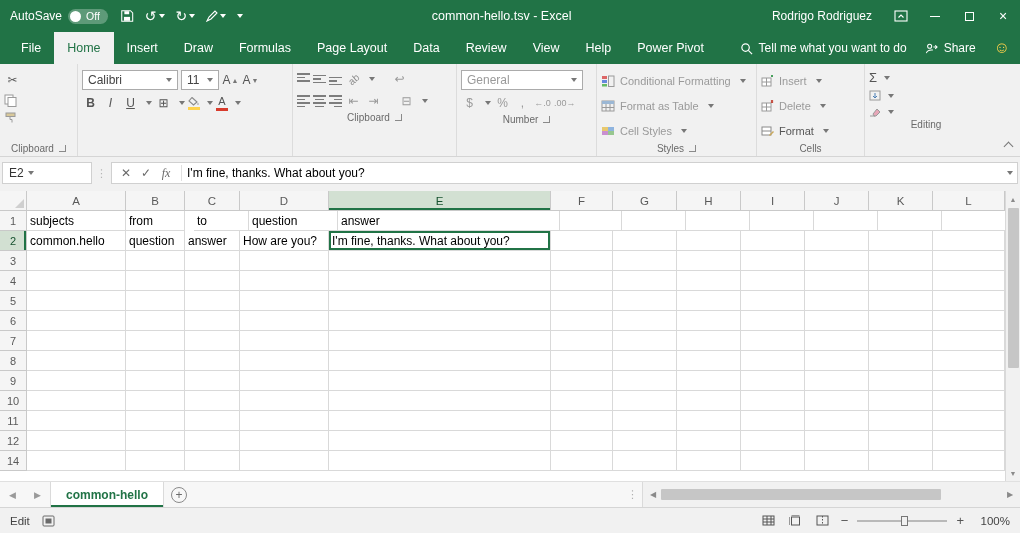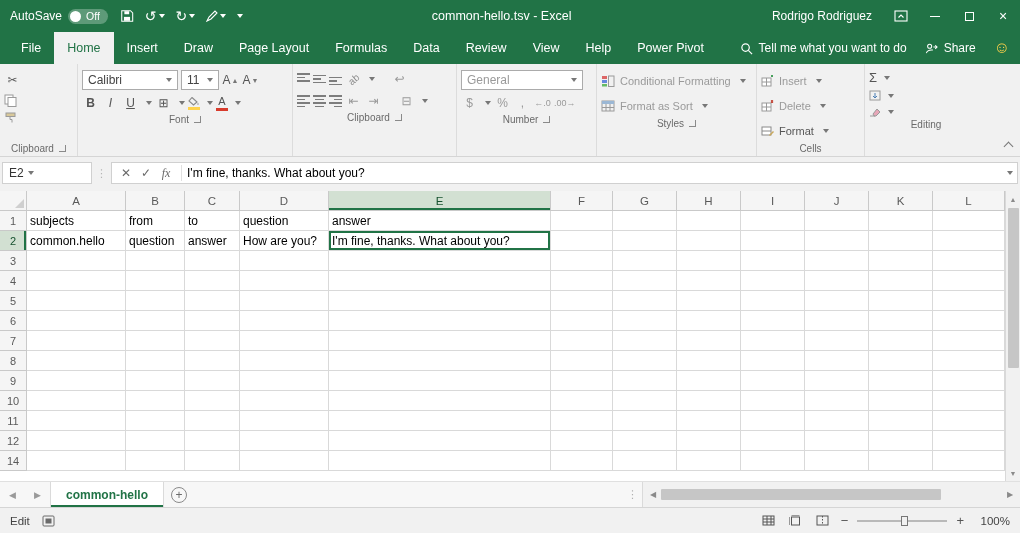--- a/index.html
+++ b/index.html
@@ -175,22 +175,22 @@
         </span>
     </div>
   </div>
 
   <div class="tabrow">
     <div class="tabs">
         <div class="rtab">File</div>
         <div class="rtab active">Home</div>
         <div class="rtab">Insert</div>
         <div class="rtab">Draw</div>
+        <div class="rtab">Formulas</div>
         <div class="rtab">Page Layout</div>
-        <div class="rtab">Formulas</div>
         <div class="rtab">Data</div>
         <div class="rtab">Review</div>
         <div class="rtab">View</div>
         <div class="rtab">Help</div>
         <div class="rtab">Power Pivot</div>
       </div>
     <div class="tabrow-right">
       <span class="tellme">
         <svg width="13" height="13" viewBox="0 0 14 14">
             <circle cx="6" cy="6" r="4" fill="none" stroke="#fff" stroke-width="1.3"></circle>
@@ -261,24 +261,20 @@
             <span class="cbar" style="background:#ffd24c"></span>
           </span>
           <span class="cv"></span>
           <span class="colorbtn">
             <span style="font-size:11px;color:#555;line-height:1">A</span>
             <span class="cbar" style="background:#d83b2c"></span>
           </span>
           <span class="cv"></span>
         </div>
       </div>
-      <div class="rglabel">
-          <span>Font</span>
-          <span class="launcher"></span>
-        </div>
     </div>
 
     <div class="rgroup" style="width:164px">
       <div class="rows2">
         <div class="rrow">
           <span class="al-icon al-left va">
               <i></i>
               <i></i>
               <i></i>
             </span>
@@ -365,21 +361,31 @@
             <span class="cv"></span>
         </div>
         <div class="style-row">
           <svg class="mini" width="14" height="12" viewBox="0 0 14 12">
               <rect x="1" y="1" width="12" height="10" fill="none" stroke="#9a9a9a"></rect>
               <rect x="1" y="1" width="12" height="3" fill="#9bb7d4"></rect>
               <line x1="5" y1="4" x2="5" y2="11" stroke="#9a9a9a"></line>
               <line x1="9" y1="4" x2="9" y2="11" stroke="#9a9a9a"></line>
               <line x1="1" y1="7.5" x2="13" y2="7.5" stroke="#9a9a9a"></line>
             </svg>
-          <span>Format as Sort</span>
+          <span>Format as Table</span>
+            <span class="cv"></span>
+        </div>
+        <div class="style-row">
+          <svg class="mini" width="14" height="12" viewBox="0 0 14 12">
+              <rect x="1" y="2" width="6" height="4" fill="#e8c96e"></rect>
+              <rect x="7" y="2" width="6" height="4" fill="#8fb4df"></rect>
+              <rect x="1" y="6" width="6" height="4" fill="#c98fd0"></rect>
+              <rect x="7" y="6" width="6" height="4" fill="#98c78f"></rect>
+            </svg>
+          <span>Cell Styles</span>
             <span class="cv"></span>
         </div>
       </div>
       <div class="rglabel">
           <span>Styles</span>
           <span class="launcher"></span>
         </div>
     </div>
 
     <div class="rgroup" style="width:108px">
@@ -482,21 +488,21 @@
           <div class="colhead" style="flex: 0 0 64px;">J</div>
           <div class="colhead" style="flex: 0 0 64px;">K</div>
           <div class="colhead" style="flex: 0 0 72px;">L</div>
         </div>
     </div>
     <div>
         <div class="grow">
           <div class="rowhead">1</div>
           <div class="cell" style="flex: 0 0 99px;">subjects</div>
           <div class="cell" style="flex: 0 0 59px;">from</div>
-          <div class="cell" style="flex: 0 0 55px;">to</div>
+          <div class="cell" style="flex: 0 0 55px; margin-left: 9px;">to</div>
           <div class="cell" style="flex: 0 0 89px;">question</div>
           <div class="cell" style="flex: 0 0 222px;">answer</div>
           <div class="cell" style="flex: 0 0 62px;"></div>
           <div class="cell" style="flex: 0 0 64px;"></div>
           <div class="cell" style="flex: 0 0 64px;"></div>
           <div class="cell" style="flex: 0 0 64px;"></div>
           <div class="cell" style="flex: 0 0 64px;"></div>
           <div class="cell" style="flex: 0 0 64px;"></div>
           <div class="cell" style="flex: 0 0 72px;"></div>
         </div>

